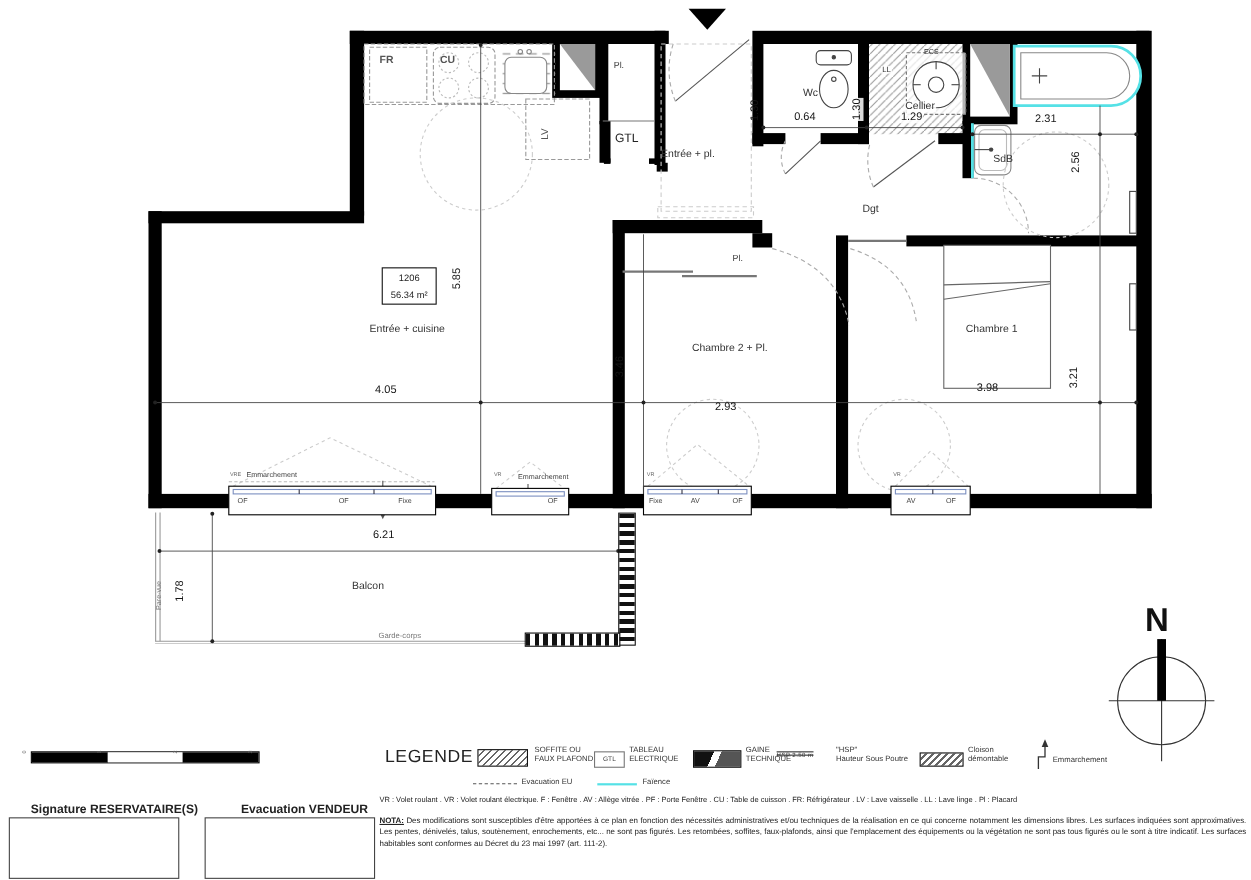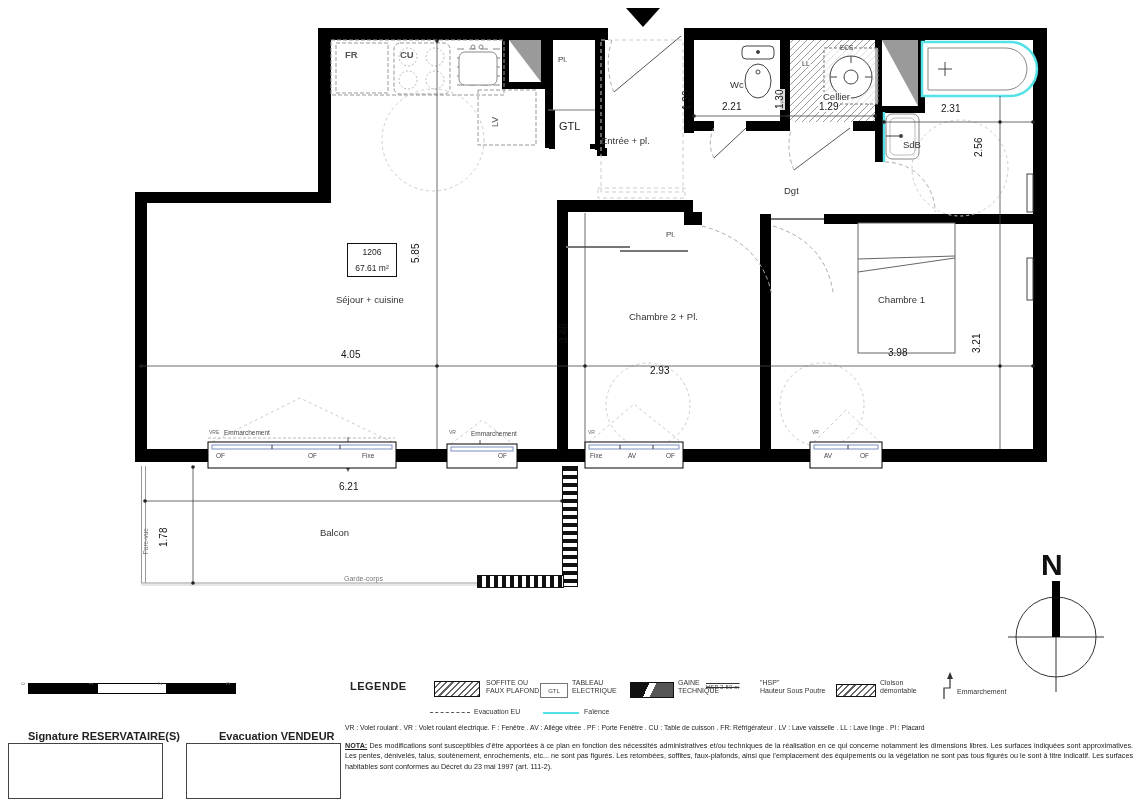--- a/index.html
+++ b/index.html
@@ -17,21 +17,21 @@
           display:flex;flex-direction:column;align-items:center;justify-content:center;gap:6px;}
   .lotbox div{font-size:8.5px;color:#222;}
   .ladder-v{position:absolute;left:562px;top:466px;width:14px;height:119px;
             background:repeating-linear-gradient(180deg,#111 0 4px,#fff 4px 8px);border:1px solid #111;}
   .ladder-h{position:absolute;left:477px;top:575px;width:85px;height:11px;
             background:repeating-linear-gradient(90deg,#111 0 4px,#fff 4px 8px);border:1px solid #111;}
   .scalebar{position:absolute;left:28px;top:683px;width:206px;height:9px;border:1px solid #000;display:flex;}
   .scalebar .b{background:#000;flex:1;} .scalebar .w{background:#fff;flex:1;}
   .sigbox{position:absolute;width:153px;height:54px;border:1.5px solid #444;background:#fff;}
   .siglab{font-size:11px;font-weight:bold;color:#222;}
-  .leg-title{font-size:11px;font-weight:bold;letter-spacing:.5px;color:#222;}
+  .leg-title{font-size:16px;font-weight:normal;letter-spacing:.5px;color:#222;}
   .leg-txt{font-size:7px;color:#333;line-height:1.15;}
   .hatch-sw{position:absolute;background:repeating-linear-gradient(135deg,#fff 0 3px,#666 3px 4.5px);border:1px solid #111;}
   .gaine-sw{position:absolute;background:linear-gradient(115deg,#111 38%,#fff 38%,#fff 52%,#555 52%);border:1px solid #111;}
   .gtl-sw{position:absolute;border:1px solid #777;display:flex;align-items:center;justify-content:center;
           font-size:6px;color:#444;background:#fff;}
   .dash-sw{position:absolute;border-top:1.5px dashed #555;}
   .cyan-sw{position:absolute;height:2px;}
   .hsp-sym{font-size:5.5px;color:#333;text-decoration:line-through overline;letter-spacing:.4px;}
   .nota{position:absolute;left:345px;top:741px;width:788px;font-size:7.2px;color:#222;text-align:justify;line-height:1.45;}
   .nota b{text-decoration:underline;}
@@ -260,24 +260,24 @@
     <path d="M 944,699 L 944,688 L 950,688 L 950,678"></path>
     <polygon points="947,679 953,679 950,672" fill="#333" stroke="none"></polygon>
   </g>
 </svg>
 
 <div class="ladder-v"></div>
 <div class="ladder-h"></div>
 
 <div class="lotbox">
   <div>1206</div>
-  <div>67.61 m²</div>
-</div>
-
-<div class="t rm" style="left:336px;top:295px">Séjour + cuisine</div>
+  <div>56.34 m²</div>
+</div>
+
+<div class="t rm" style="left:336px;top:295px">Entrée + cuisine</div>
 <div class="t rm" style="left:601px;top:136px">Entrée + pl.</div>
 <div class="t rm" style="left:730px;top:80px">Wc</div>
 <div class="t rm wbg" style="left:822px;top:92px">Cellier</div>
 <div class="t rm" style="left:903px;top:140px">SdB</div>
 <div class="t rm" style="left:784px;top:186px">Dgt</div>
 <div class="t rm" style="left:629px;top:312px">Chambre 2 + Pl.</div>
 <div class="t rm" style="left:878px;top:295px">Chambre 1</div>
 <div class="t rm" style="left:320px;top:528px">Balcon</div>
 
 <div class="t" style="left:558px;top:56px;font-size:8px">Pl.</div>
@@ -291,21 +291,21 @@
 <div class="t rot" style="left:149px;top:548px;font-size:6.5px;color:#777">Pare-vue</div>
 <div class="t" style="left:344px;top:575px;font-size:7px;color:#777">Garde-corps</div>
 
 <div class="t dim rot" style="left:421px;top:253px">5.85</div>
 <div class="t dim" style="left:341px;top:350px">4.05</div>
 <div class="t dim rot" style="left:569px;top:333px">3.46</div>
 <div class="t dim" style="left:650px;top:366px">2.93</div>
 <div class="t dim" style="left:888px;top:348px">3.98</div>
 <div class="t dim rot" style="left:982px;top:343px">3.21</div>
 <div class="t dim rot" style="left:692px;top:100px">1.30</div>
-<div class="t dim" style="left:722px;top:102px">2.21</div>
+<div class="t dim" style="left:722px;top:102px">0.64</div>
 <div class="t dim rot wbg" style="left:785px;top:100px">1.30</div>
 <div class="t dim wbg" style="left:818px;top:102px">1.29</div>
 <div class="t dim" style="left:941px;top:104px">2.31</div>
 <div class="t dim rot" style="left:984px;top:147px">2.56</div>
 <div class="t dim" style="left:339px;top:482px">6.21</div>
 <div class="t dim rot" style="left:169px;top:537px">1.78</div>
 
 <div class="t xs" style="left:209px;top:430px">VRE</div>
 <div class="t sm" style="left:224px;top:430px">Emmarchement</div>
 <div class="t sm" style="left:216px;top:453px">OF</div>

